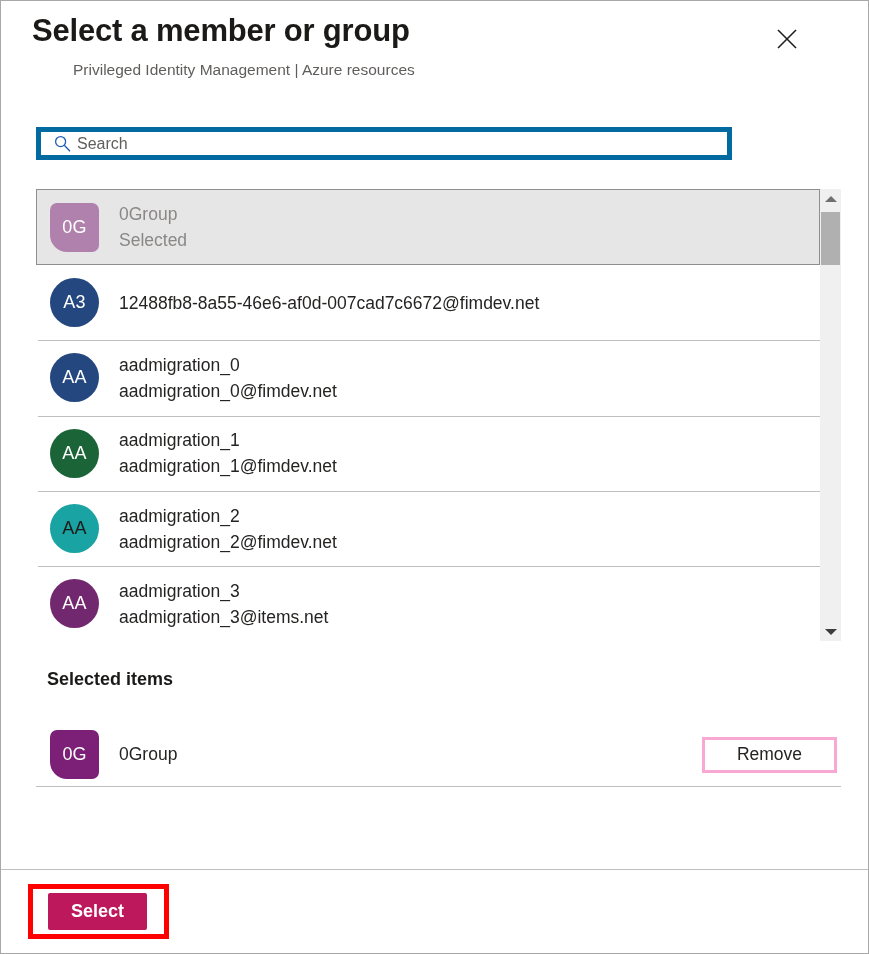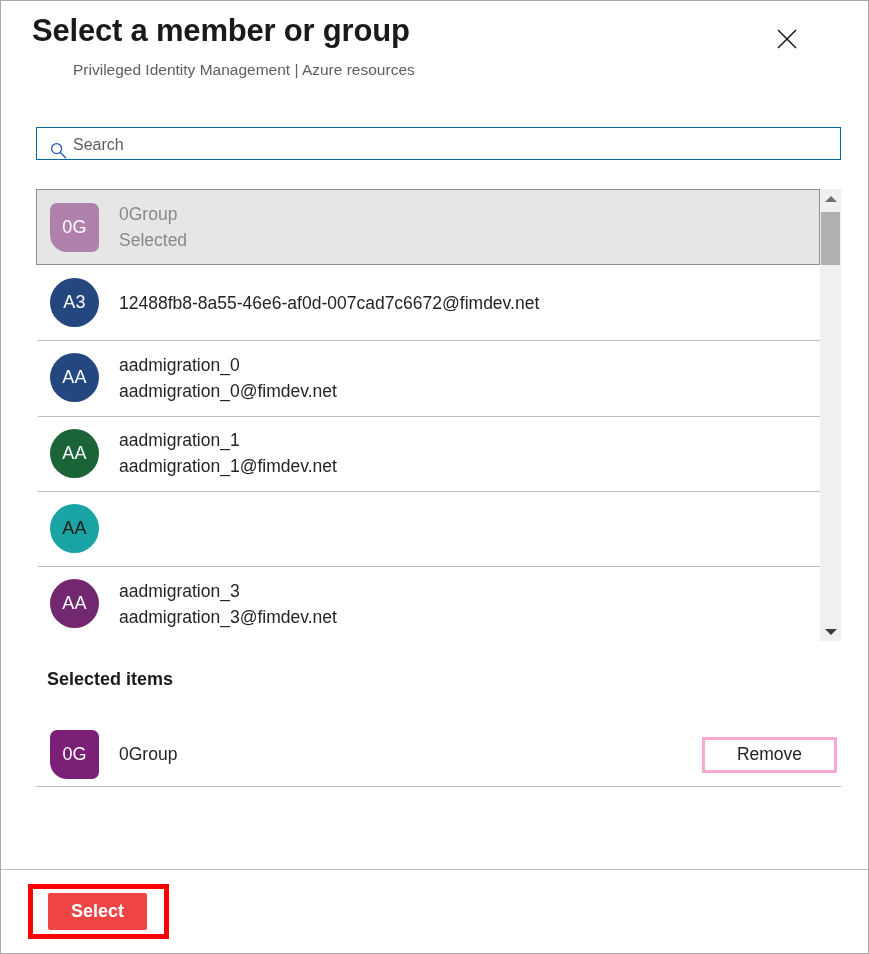--- a/index.html
+++ b/index.html
@@ -63,27 +63,27 @@
     border: none;
     padding: 0;
   }
   .close-btn svg { display: block; }
 
   
   .search-wrap {
     position: absolute;
     left: 35px;
     top: 126px;
-    width: 805px;
+    width: 696px;
     height: 33px;
     box-sizing: border-box;
-    border: 1px solid #0369a1;
-    background: #ffffff;
-    display: flex;
-    align-items: flex-end;
+    border: 5px solid #0369a1;
+    background: #ffffff;
+    display: flex;
+    align-items: center;
   }
   .search-icon {
     width: 30px;
     margin-left: 6px;
     display: flex;
     align-items: center;
     justify-content: center;
     flex: none;
   }
   .search-input {
@@ -292,21 +292,21 @@
     box-sizing: border-box;
     border: 5px solid #ff0000;
     background: #ffffff;
   }
   .select-btn {
     position: absolute;
     left: 47px;
     top: 892px;
     width: 99px;
     height: 37px;
-    background: #ef4444;
+    background: #be185d;
     border: none;
     border-radius: 2px;
     color: #ffffff;
     font-family: "Liberation Sans", sans-serif;
     font-size: 18px;
     font-weight: 700;
     cursor: pointer;
     padding: 0;
   }
 </style>
@@ -367,27 +367,31 @@
       <div class="row">
         <div class="avatar circle" style="background:#1b6438">AA</div>
         <div class="row-text">
           <div class="row-primary">aadmigration_1</div>
           <div class="row-secondary">aadmigration_1@fimdev.net</div>
         </div>
       </div>
 
       <div class="row">
         <div class="avatar circle" style="background:#1aa3a3;color:#1b1a19">AA</div>
+        <div class="row-text">
+          <div class="row-primary">aadmigration_2</div>
+          <div class="row-secondary">aadmigration_2@fimdev.net</div>
+        </div>
       </div>
 
       <div class="row">
         <div class="avatar circle" style="background:#72286e">AA</div>
         <div class="row-text">
           <div class="row-primary">aadmigration_3</div>
-          <div class="row-secondary">aadmigration_3@fimdev.net</div>
+          <div class="row-secondary">aadmigration_3@items.net</div>
         </div>
       </div>
 
     </div>
 
     <div class="scrollbar">
       <div class="sb-arrow up">
         <span class="sb-tri up"></span>
       </div>
       <div class="sb-thumb"></div>

